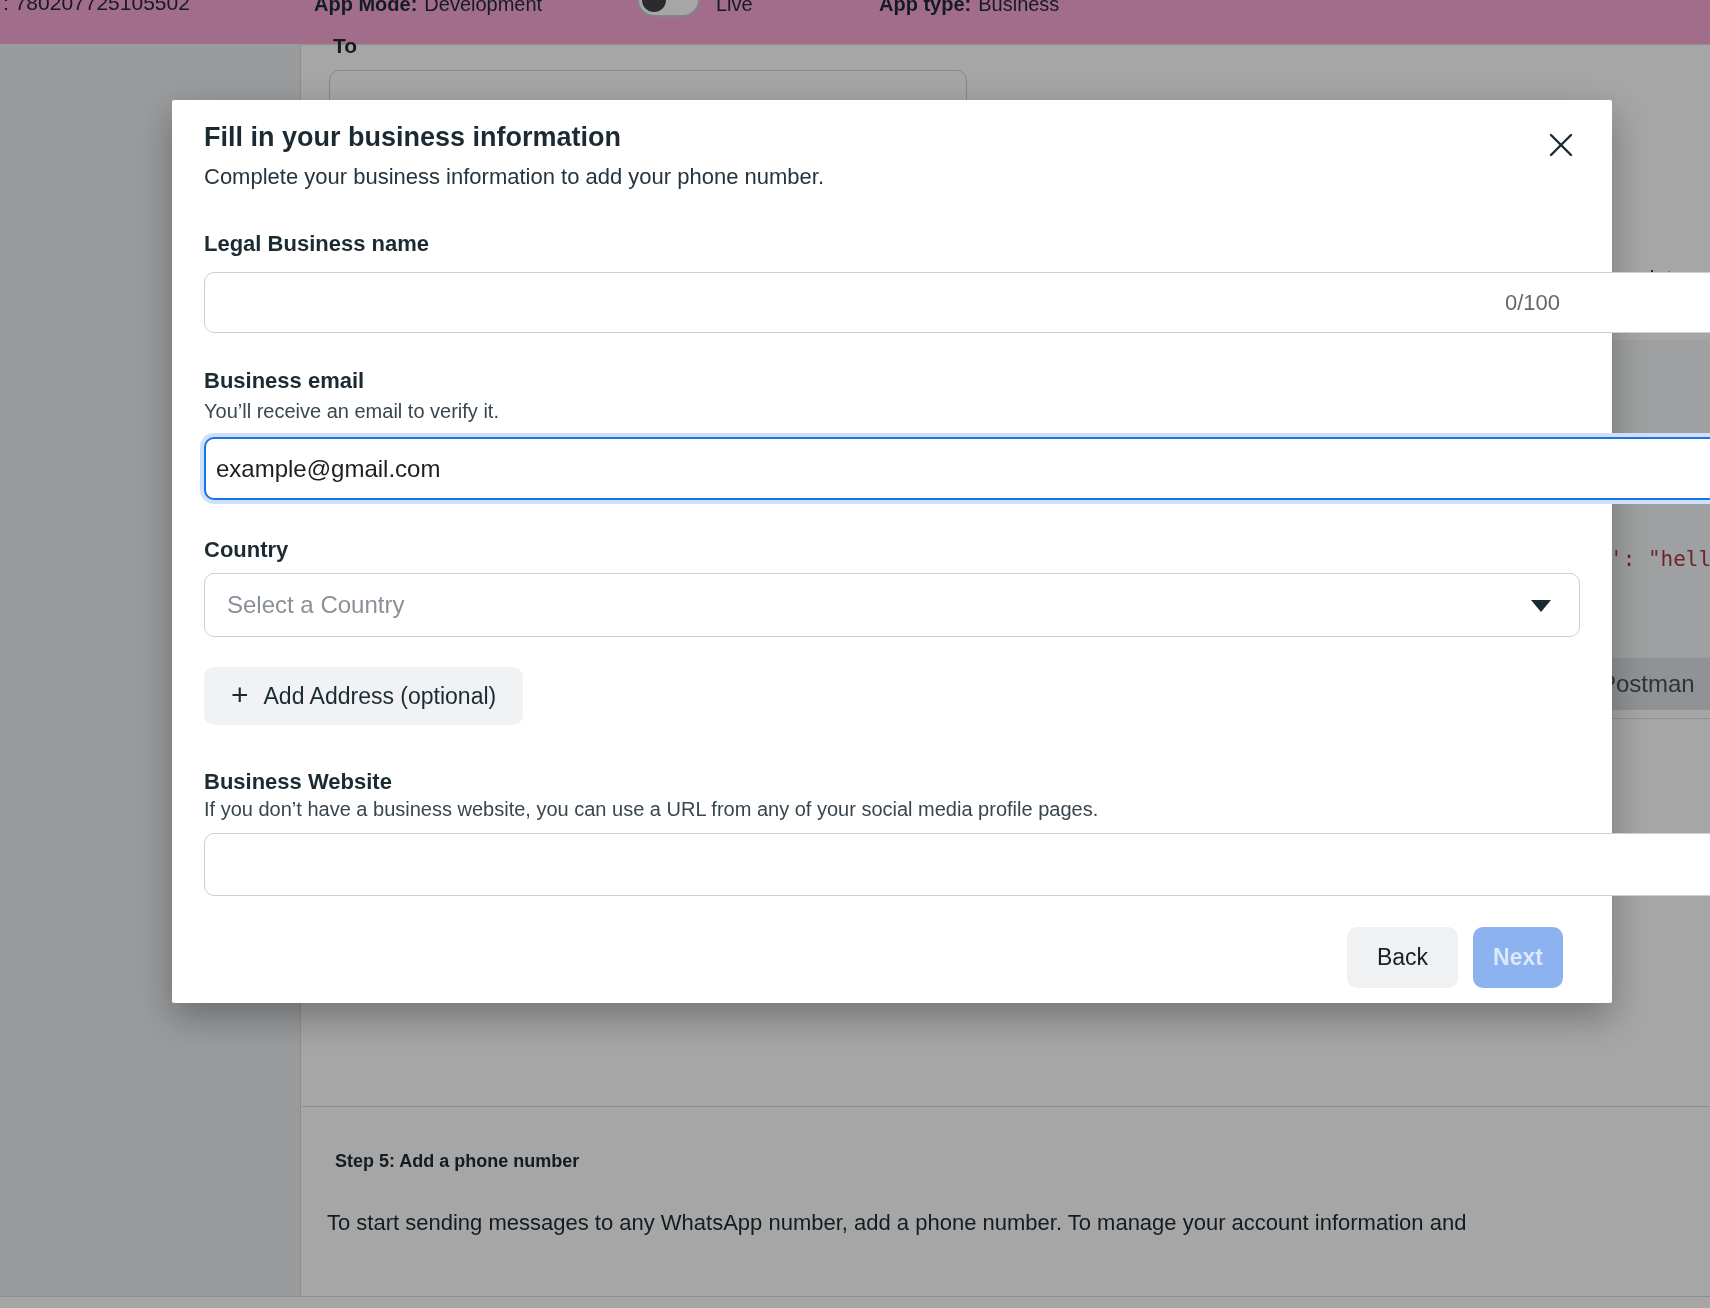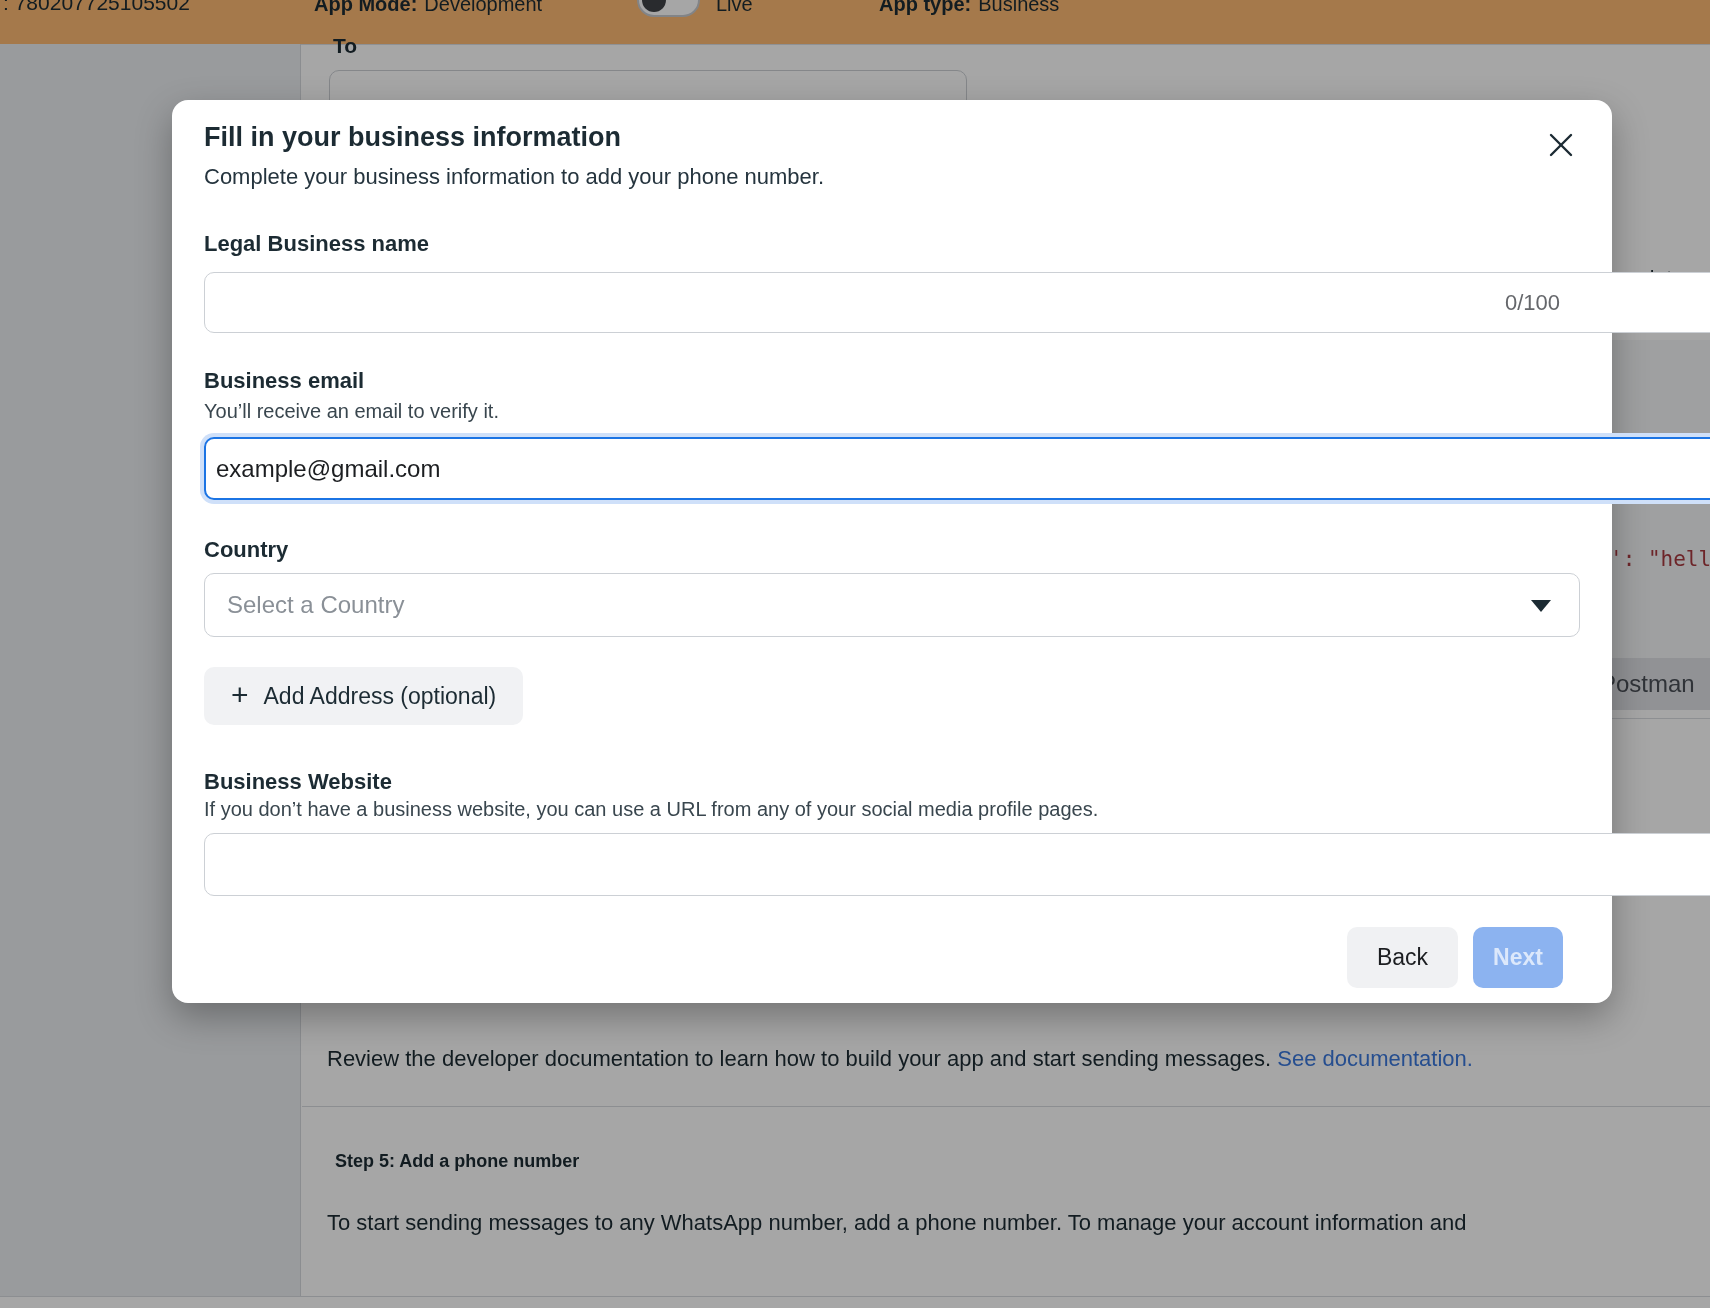--- a/index.html
+++ b/index.html
@@ -1,21 +1,21 @@
 <!DOCTYPE html>
 <html><head>
 <meta charset="utf-8">
 <style>
   html,body{margin:0;padding:0;background:#888;}
   .app{position:relative;width:1710px;height:1308px;overflow:hidden;background:#fff;
        font-family:"Liberation Sans","DejaVu Sans",sans-serif;color:#1c2b33;}
   .abs{position:absolute;}
 
   
-  .topbar{left:0;top:0;width:1710px;height:44px;background:#fdba74;border-bottom:1px solid #dcdfe3;}
+  .topbar{left:0;top:0;width:1710px;height:44px;background:#f9a8d4;border-bottom:1px solid #dcdfe3;}
   .appid{left:3px;top:-9px;font-size:21px;white-space:nowrap;color:#1c2b33;}
   .mode-row,.type-row{top:-7px;font-size:20px;display:flex;gap:7px;white-space:nowrap;align-items:flex-start;}
   .mode-row{left:314px;} .type-row{left:879px;}
   .b{font-weight:bold;}
   .toggle{left:637px;top:-17px;width:63px;height:34px;border:2px solid #c8cbd0;border-radius:18px;background:#fff;box-sizing:border-box;}
   .knob{left:3px;top:3px;width:24px;height:24px;border-radius:50%;background:#3f4247;}
   .live{left:716px;top:-7px;font-size:20px;}
 
   .sidebar{left:0;top:44px;width:300px;height:1252px;background:#eceef1;border-right:1px solid #d6d9dd;}
 
@@ -38,21 +38,21 @@
   .divider1{left:302px;top:1106px;width:1408px;}
   .step-heading{left:335px;top:1140px;font-size:18px;font-weight:bold;white-space:nowrap;margin-top:11px;}
   .para{left:327px;top:1206px;font-size:22px;line-height:34px;}
   .para div{white-space:nowrap;}
   .divider2{left:0;top:1296px;width:1710px;}
 
   
   .backdrop{left:0;top:0;width:1710px;height:1308px;background:rgba(0,0,0,0.35);z-index:5;}
 
   
-  .modal{left:172px;top:100px;width:1440px;height:903px;background:#fff;border-radius:16px;z-index:10;
+  .modal{left:172px;top:100px;width:1440px;height:903px;background:#fff;border-radius:2px;z-index:10;
          box-shadow:0 14px 36px rgba(0,0,0,0.30);}
   .m-title{left:32px;top:22px;font-size:27px;font-weight:bold;}
   .m-sub{left:32px;top:64px;font-size:22px;color:#25343e;}
   .m-close{left:1373px;top:29px;width:32px;height:32px;cursor:pointer;}
   .f-label{left:32px;font-size:22px;font-weight:bold;white-space:nowrap;}
   .f-helper{left:32px;font-size:20px;color:#39464e;white-space:nowrap;}
   .tb{left:32px;width:1640px;height:61px;border:1.5px solid #ccd0d5;border-radius:10px;box-sizing:border-box;
       background:#fff;font-family:inherit;font-size:24px;color:#1c1e21;padding:0 10px;outline:none;}
   .counter{right:52px;top:190px;font-size:22px;color:#65676b;}
   .tb-email{border:2px solid #1b74e4;box-shadow:0 0 0 4px #cfe0f9;height:63px;}
@@ -101,21 +101,20 @@
     <div class="rp codeblock"></div>
     <span class="rp code code1">la0Nf1ak</span>
     <span class="rp code code2">wsOdKAX'</span>
     <span class="rp code code3">': "hell</span>
     <div class="rp postman-band">
       <span>Postman</span>
     </div>
     <div class="rp hairline" style="top:674px"></div>
   </div>
 
-  <div class="abs docs-line"><span>Review the developer documentation to learn how to build your app and start sending messages. </span><a class="link">See documentation.</a></div>
 
   <div class="abs divider divider1"></div>
 
   <div class="abs step-heading">Step 5: Add a phone number</div>
 
   <div class="abs para">
     <div>To start sending messages to any WhatsApp number, add a phone number. To manage your account information and</div>
   </div>
 
   <div class="abs divider divider2"></div>

